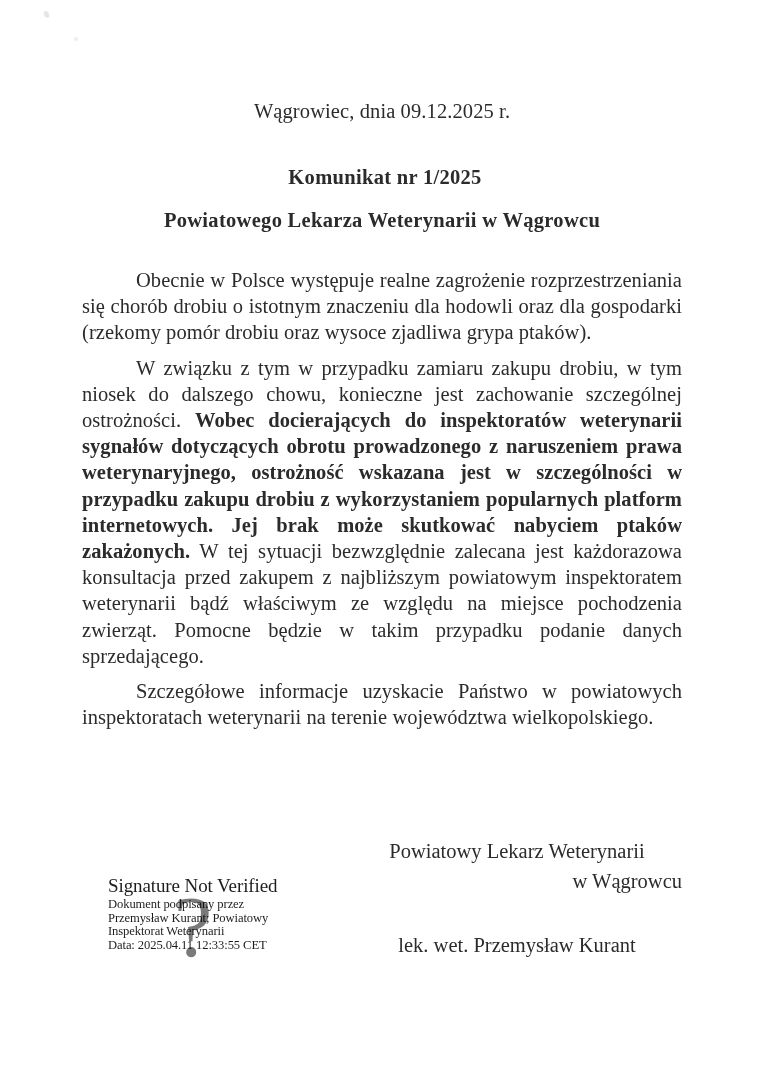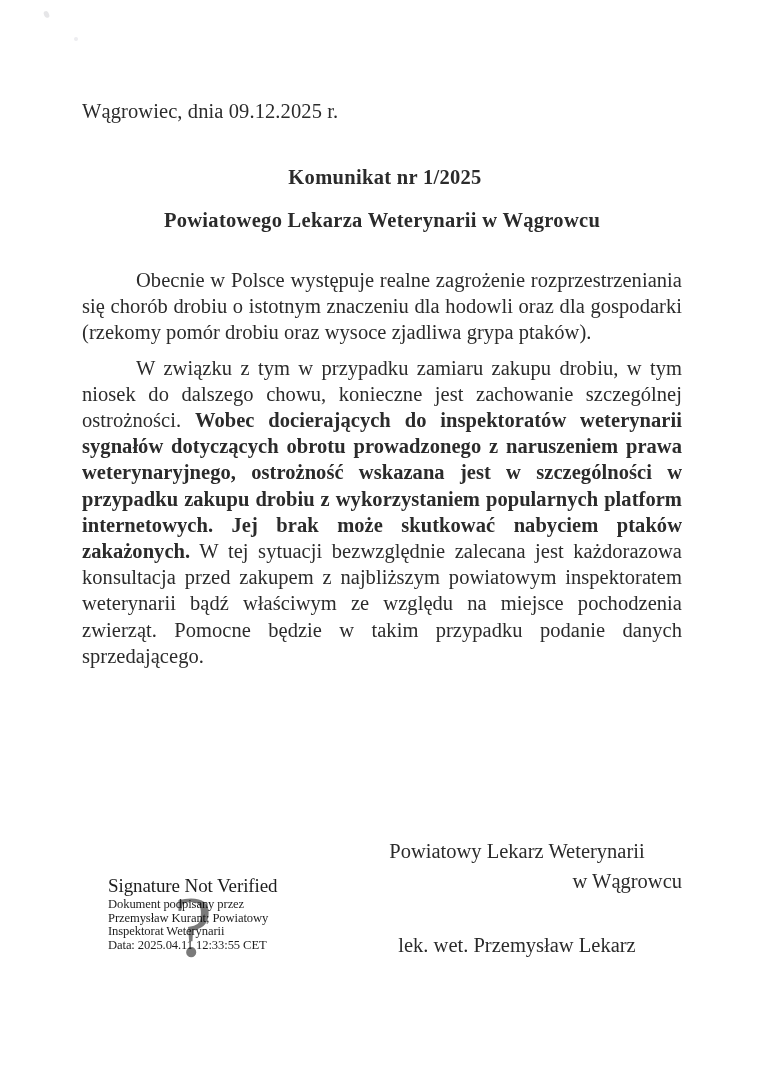--- a/index.html
+++ b/index.html
@@ -49,21 +49,21 @@
   }
 
   .content {
     position: absolute;
     left: 82px;
     top: 0;
     width: 600px;
   }
 
   .dateline {
-    text-align: left;
+    text-align: center;
     font-size: 20.5px;
     line-height: 26px;
     letter-spacing: .1px;
     margin-top: 98px;
   }
 
   .title-block {
     margin-top: 42px;
     text-align: center;
     font-weight: bold;
@@ -187,30 +187,31 @@
       <div class="title-line1">Komunikat nr 1/2025</div>
       <div class="title-line2">Powiatowego Lekarza Weterynarii w Wągrowcu</div>
     </div>
 
     <div class="body-block">
 
       <p class="para">Obecnie w Polsce występuje realne zagrożenie rozprzestrzeniania się chorób drobiu o istotnym znaczeniu dla hodowli oraz dla gospodarki (rzekomy pomór drobiu oraz wysoce zjadliwa grypa ptaków).</p>
 
       <p class="para"><span>W związku z tym w przypadku zamiaru zakupu drobiu, w tym niosek do dalszego chowu, konieczne jest zachowanie szczególnej ostrożności. </span><b>Wobec docierających do inspektoratów weterynarii sygnałów dotyczących obrotu prowadzonego z naruszeniem prawa weterynaryjnego, ostrożność wskazana jest w szczególności w przypadku zakupu drobiu z wykorzystaniem popularnych platform internetowych. Jej brak może skutkować nabyciem ptaków zakażonych.</b><span> W tej sytuacji bezwzględnie zalecana jest każdorazowa konsultacja przed zakupem z najbliższym powiatowym inspektoratem weterynarii bądź właściwym ze względu na miejsce pochodzenia zwierząt. Pomocne będzie w takim przypadku podanie danych sprzedającego.</span></p>
 
+      <p class="para">Szczegółowe informacje uzyskacie Państwo w powiatowych inspektoratach weterynarii na terenie województwa wielkopolskiego.</p>
 
     </div>
   </div>
 
   <div class="signature-area">
 
     <div class="signer">
       <span class="role1">Powiatowy Lekarz Weterynarii</span>
       <span class="role2">w Wągrowcu</span>
-      <span class="name">lek. wet. Przemysław Lekarz</span>
+      <span class="name">lek. wet. Przemysław Kurant</span>
     </div>
 
     <div class="sig-stamp">
       <div class="sig-qmark">?</div>
       <div class="sig-headline">Signature Not Verified</div>
       <div class="sig-details">
         <span>Dokument podpisany przez</span>
         <span>Przemysław Kurant; Powiatowy</span>
         <span>Inspektorat Weterynarii</span>
         <span>Data: 2025.04.11 12:33:55 CET</span>

